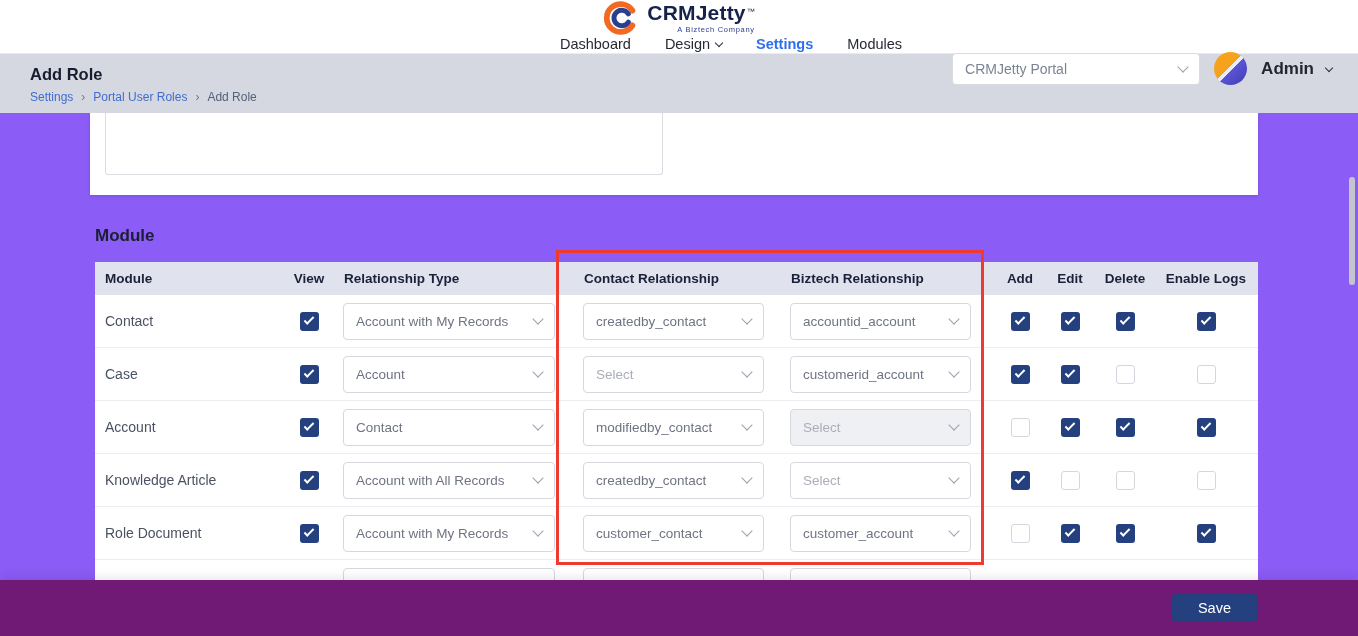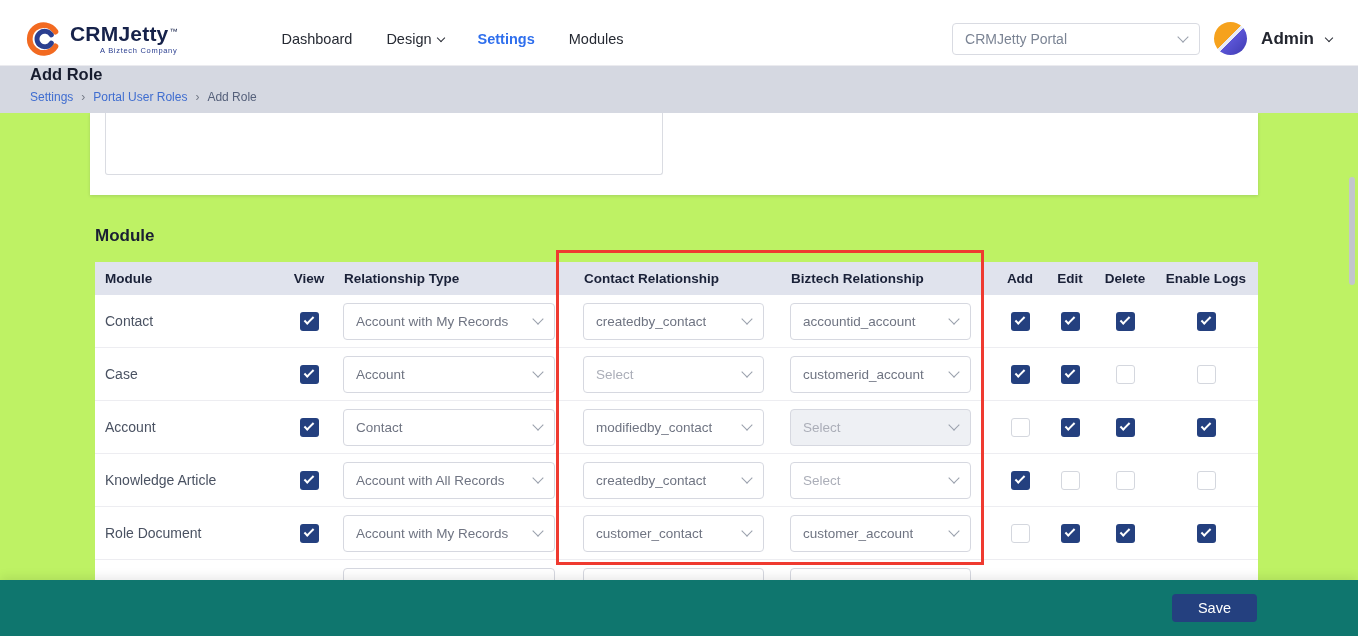--- a/index.html
+++ b/index.html
@@ -1,22 +1,22 @@
 <!DOCTYPE html>
 <html><head>
 <meta charset="utf-8">
 <style>
   * { box-sizing: border-box; }
   html,body { margin:0; padding:0; width:1358px; height:636px; }
   body { position:relative; background:#fff; font-family:"Liberation Sans", sans-serif; overflow:hidden; }
 
   
-  .topnav { position:absolute; top:12px; left:0; right:0; height:54px; background:#fff;
+  .topnav { position:absolute; top:0; left:0; right:0; height:54px; background:#fff;
             border-bottom:1px solid #ebebef; display:flex; align-items:center;
-            padding:0 26px; z-index:30; }
+            padding:0 26px; z-index:30;flex-direction:column; }
   .logo { display:flex; align-items:center; gap:8px; }
   .logo-line { line-height:1; }
   .logo-name { font-size:21px; font-weight:bold; color:#16224a; letter-spacing:.2px; }
   .logo-tm { font-size:8px; vertical-align:super; color:#16224a; margin-left:1px; }
   .tagline { font-size:7.5px; color:#2b3f90; text-align:right; letter-spacing:.7px; margin-top:2px; }
 
   .menu { display:flex; gap:34px; margin-left:104px; }
   .menu a { font-size:14.5px; color:#262a33; font-weight:500; text-decoration:none;
             display:flex; align-items:center; gap:6px; cursor:pointer; }
   .menu a.active { color:#2f6fed; font-weight:600; }
@@ -37,21 +37,21 @@
   
   .page-band { position:absolute; top:54px; left:0; right:0; height:59px; background:#d5d8e1;
                padding:9px 30px; z-index:25; }
   .page-band h1 { margin:2px 0 6px; font-size:16.5px; color:#171c2e; font-weight:700; }
   .breadcrumb { font-size:12px; display:flex; gap:8px; align-items:center; }
   .breadcrumb a { color:#3f6dd0; text-decoration:none; cursor:pointer; }
   .breadcrumb .sep { color:#747a86; font-size:12px; }
   .breadcrumb .current { color:#55607a; }
 
   
-  .content { position:absolute; top:113px; left:0; right:0; bottom:0; background:#bef264;padding-left:36px; }
+  .content { position:absolute; top:113px; left:0; right:0; bottom:0; background:#8b5cf6;padding-left:36px; }
   .top-card { position:absolute; top:0; left:90px; width:1168px; height:82px; background:#fff;
               box-shadow:0 1px 3px rgba(21,32,67,.15); }
   .cutoff-field { position:absolute; left:15px; top:0; width:558px; height:62px;
                   border:1px solid #dadce2; border-top:none; border-radius:0 0 3px 3px; background:#fff; }
 
   .section-title { position:absolute; left:95px; top:113px; margin:0; font-size:17px;
                    font-weight:700; color:#1a1f33; }
 
   .table { position:absolute; left:95px; top:149px; width:1163px; height:330px; overflow:hidden; }
   .thead, .tr { display:grid; grid-template-columns:185px 58px 240px 207px 211px 48px 52px 58px 104px;
@@ -80,21 +80,21 @@
   .tick { width:10px; height:5px; border-left:2px solid #fff; border-bottom:2px solid #fff;
           transform:rotate(-45deg); margin-top:-3px; }
 
   .tr.partial { align-items:start; border-bottom:none; }
   .tr.partial .sel { margin-top:8px; }
 
   .red-box { position:absolute; left:556px; top:137px; width:428px; height:315px;
              border:3px solid #ef3a30; pointer-events:none; z-index:6; }
 
   
-  .footer { position:absolute; left:0; right:0; bottom:0; height:56px; background:#0f766e;
+  .footer { position:absolute; left:0; right:0; bottom:0; height:56px; background:#701a75;
             box-shadow:0 -3px 10px rgba(0,0,0,.09); z-index:10; display:flex;
             align-items:center; justify-content:flex-end; padding-right:101px; }
   .save { background:#24407f; color:#fff; border:none; border-radius:4px; height:28px;
           padding:0 26px; font-size:14.5px; font-family:inherit; cursor:pointer; }
 
   .scrollbar { position:absolute; right:3px; top:177px; width:6px; height:108px;
                background:#c3c6cd; border-radius:3px; z-index:40; cursor:pointer; }
 </style>
 </head>
 <body>

